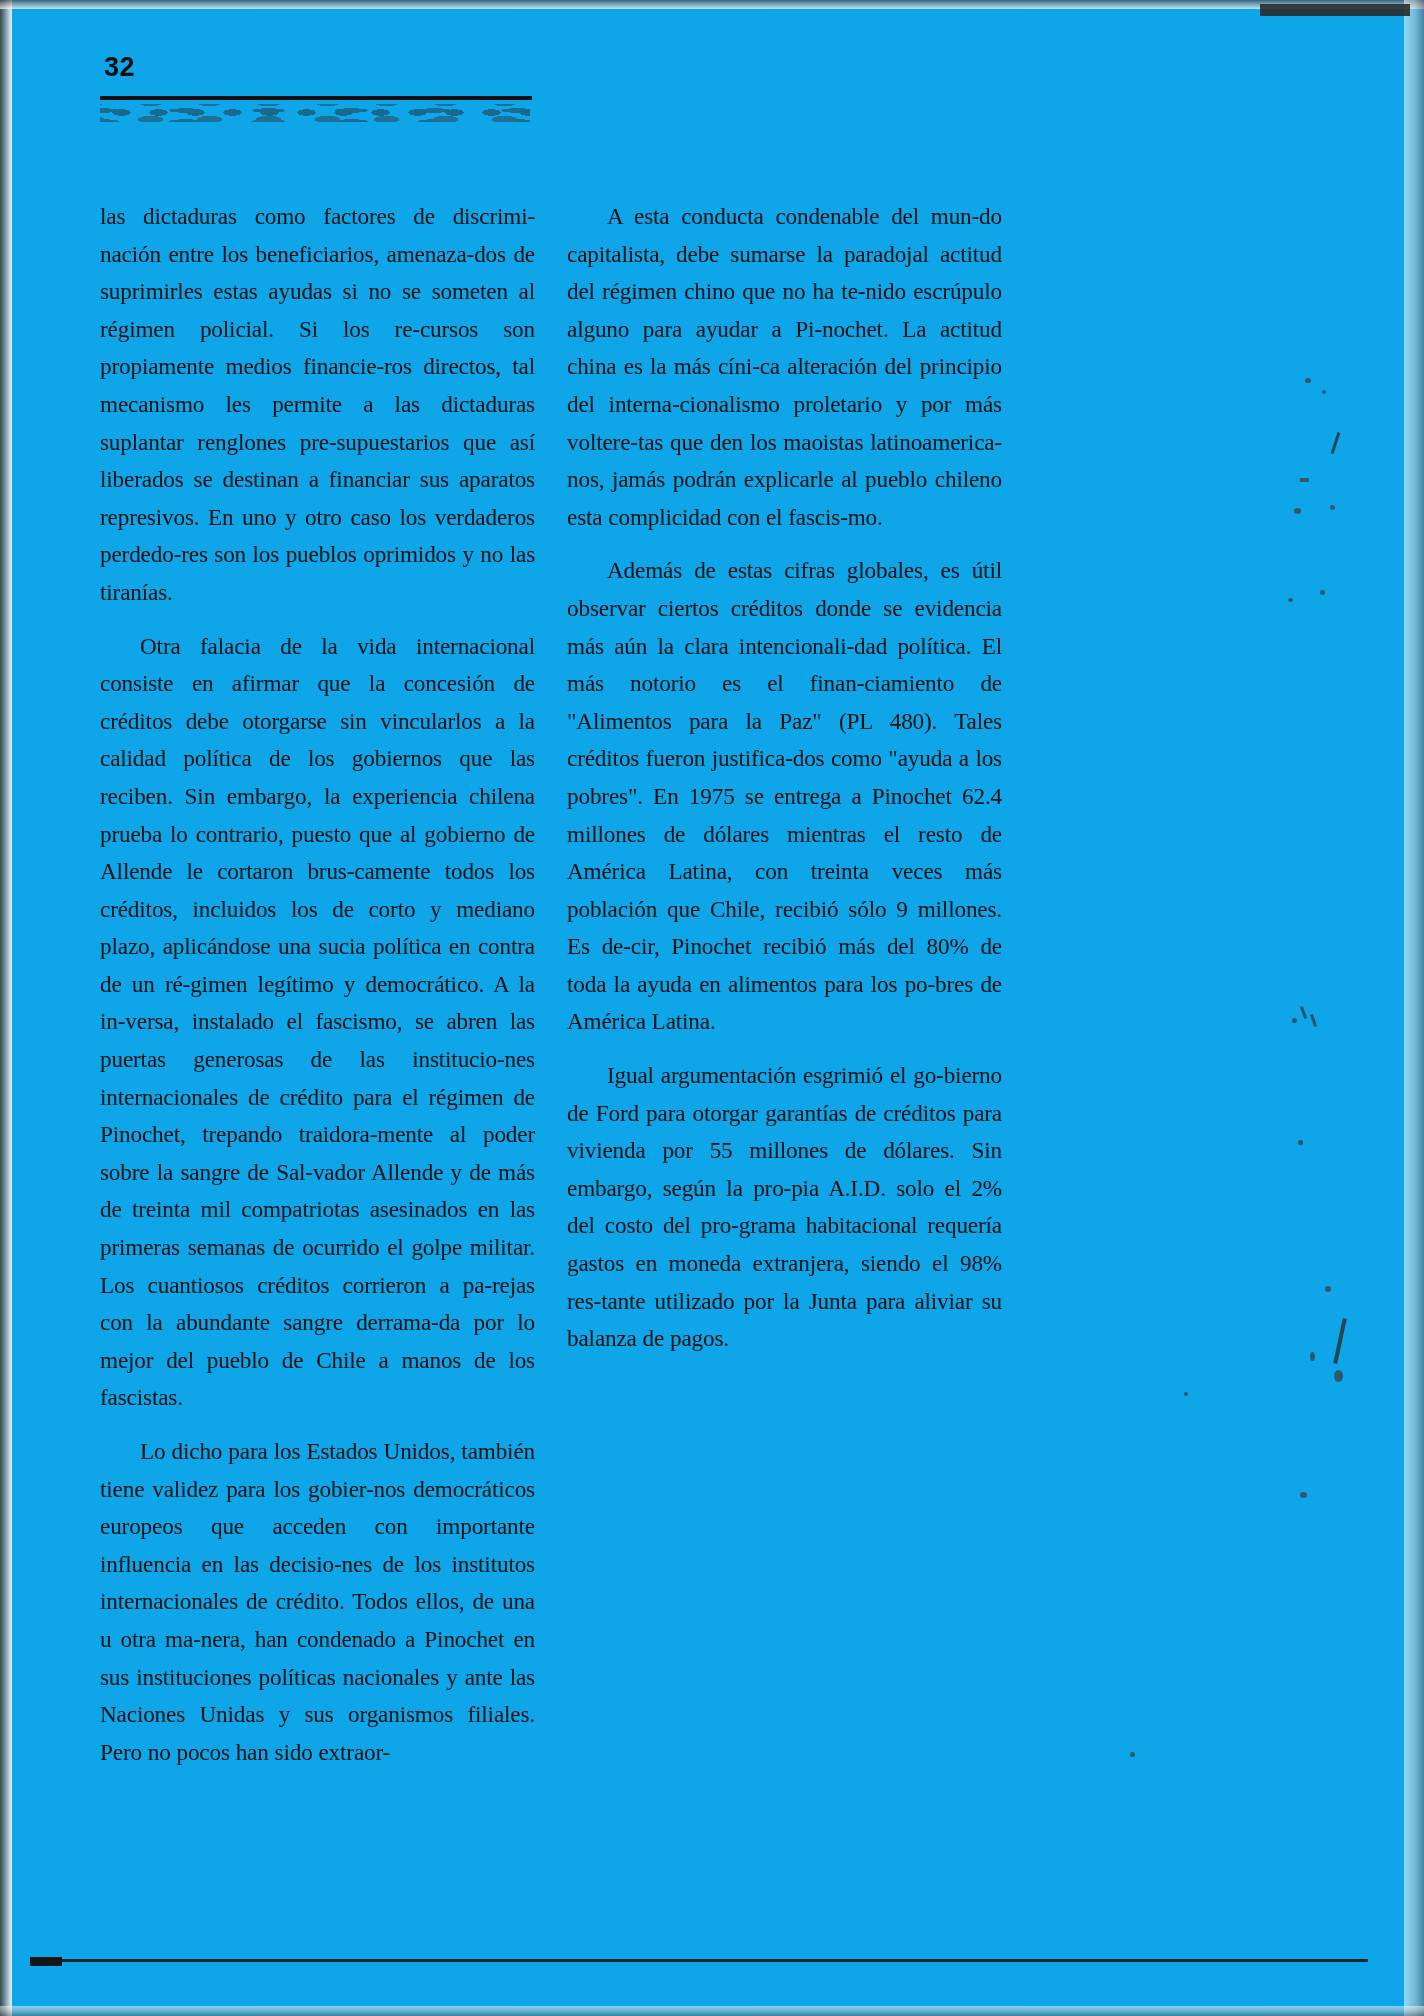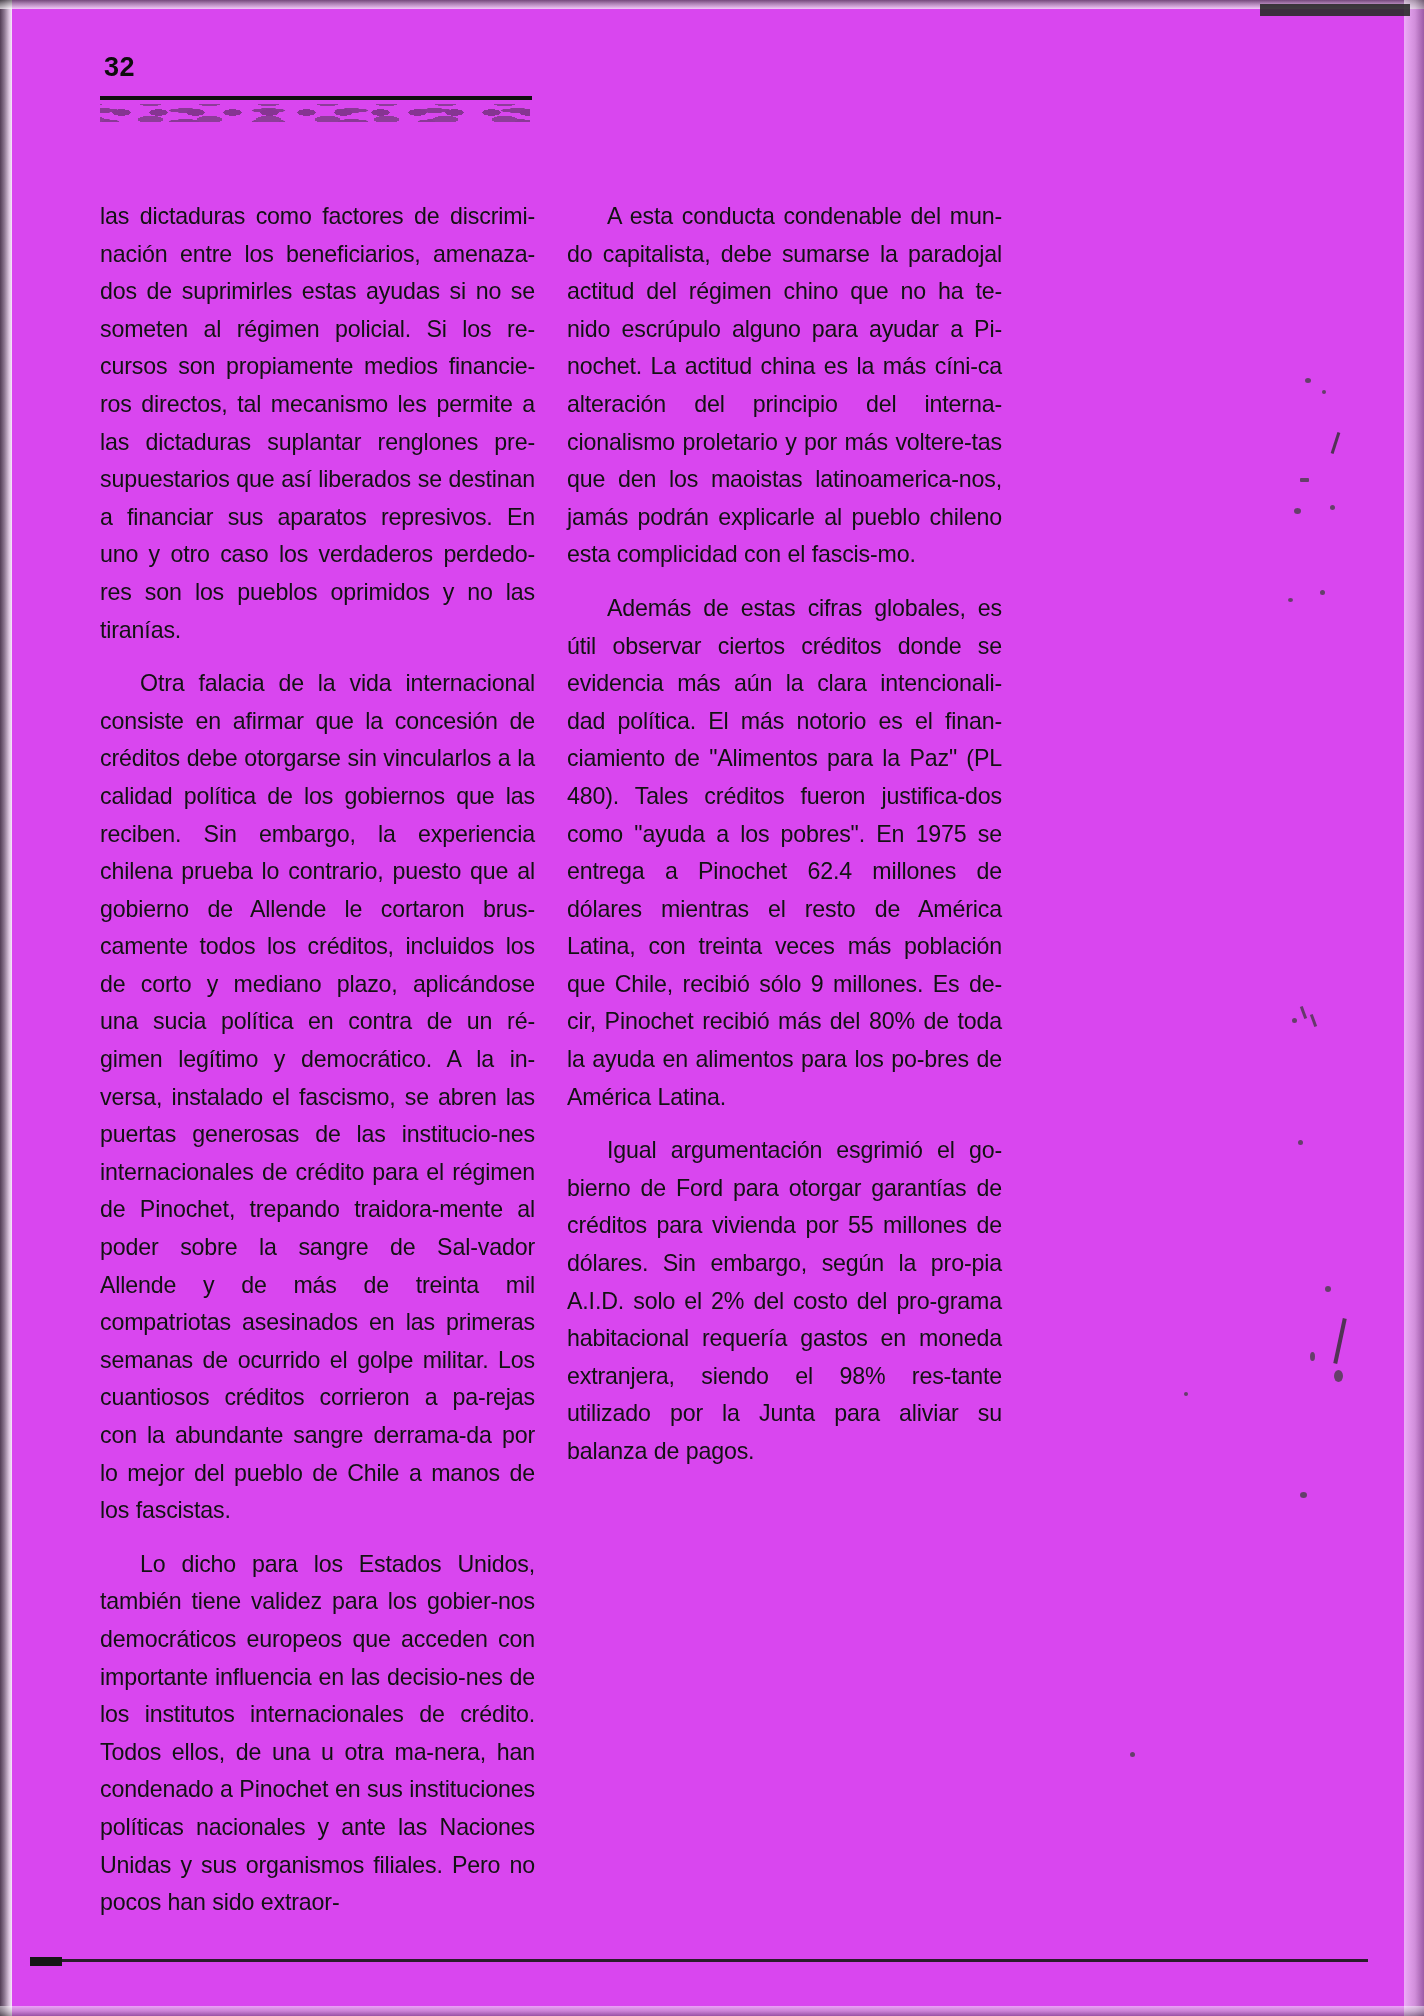--- a/index.html
+++ b/index.html
@@ -5,21 +5,21 @@
   html, body {
     margin: 0;
     padding: 0;
     background: #8a8a8a;
   }
   .page {
     position: relative;
     width: 1424px;
     height: 2016px;
     margin: 0 auto;
-    background: #d946ef;
+    background: #0ea5e9;
     overflow: hidden;
     font-family: "Liberation Sans", sans-serif;
     color: #111111;
   }
 
   
   .scan-edge-left {
     position: absolute;
     left: 0; top: 0;
     width: 12px; height: 2016px;
@@ -106,20 +106,21 @@
   }
 
   
   .columns {
     position: absolute;
     left: 100px;
     top: 198px;
     width: 1230px;
     display: flex;
     gap: 32px;
+    font-family: Liberation Serif, serif;
   }
   .col {
     width: 435px;
   }
   .col p {
     margin: 0;
     font-size: 23.2px;
     line-height: 37.6px;
     text-align: justify;
     text-justify: inter-word;

